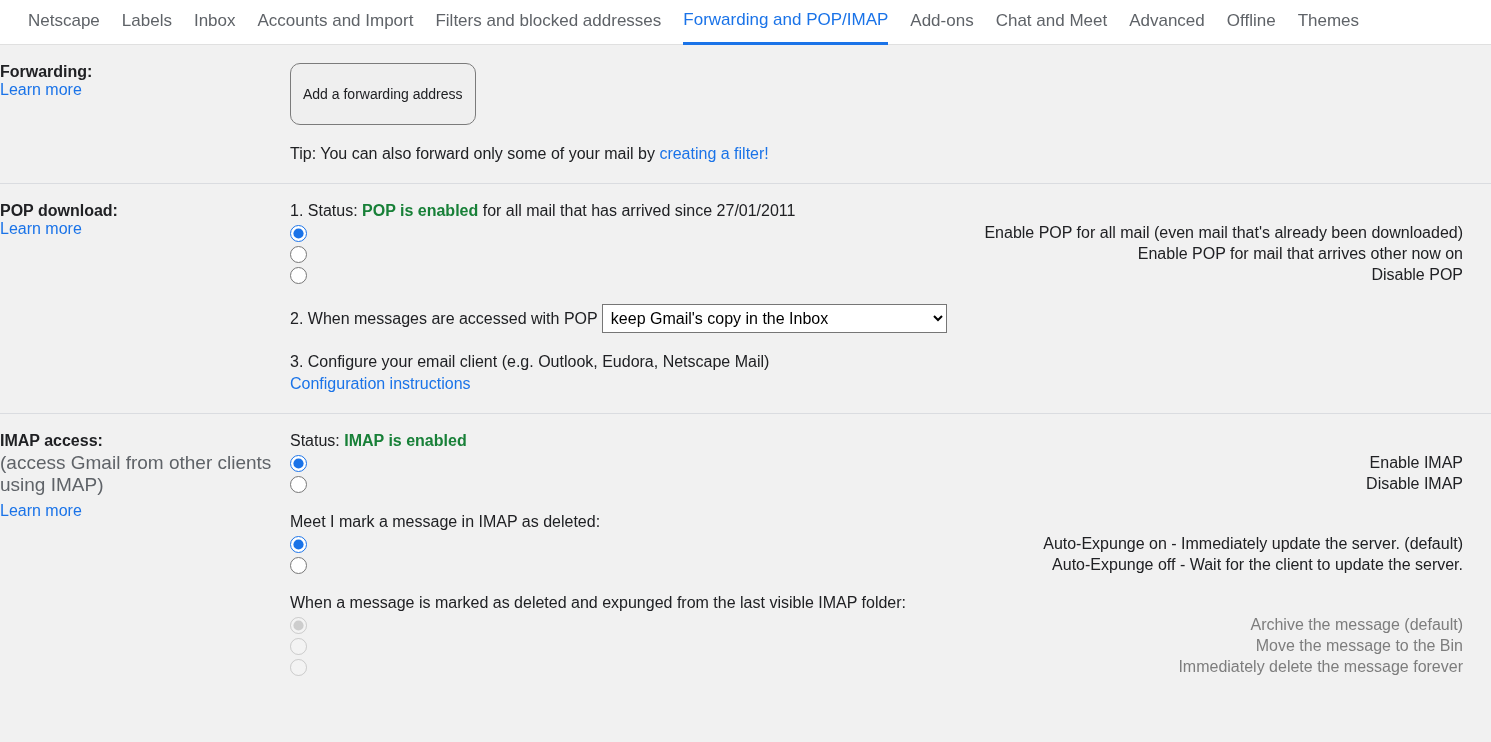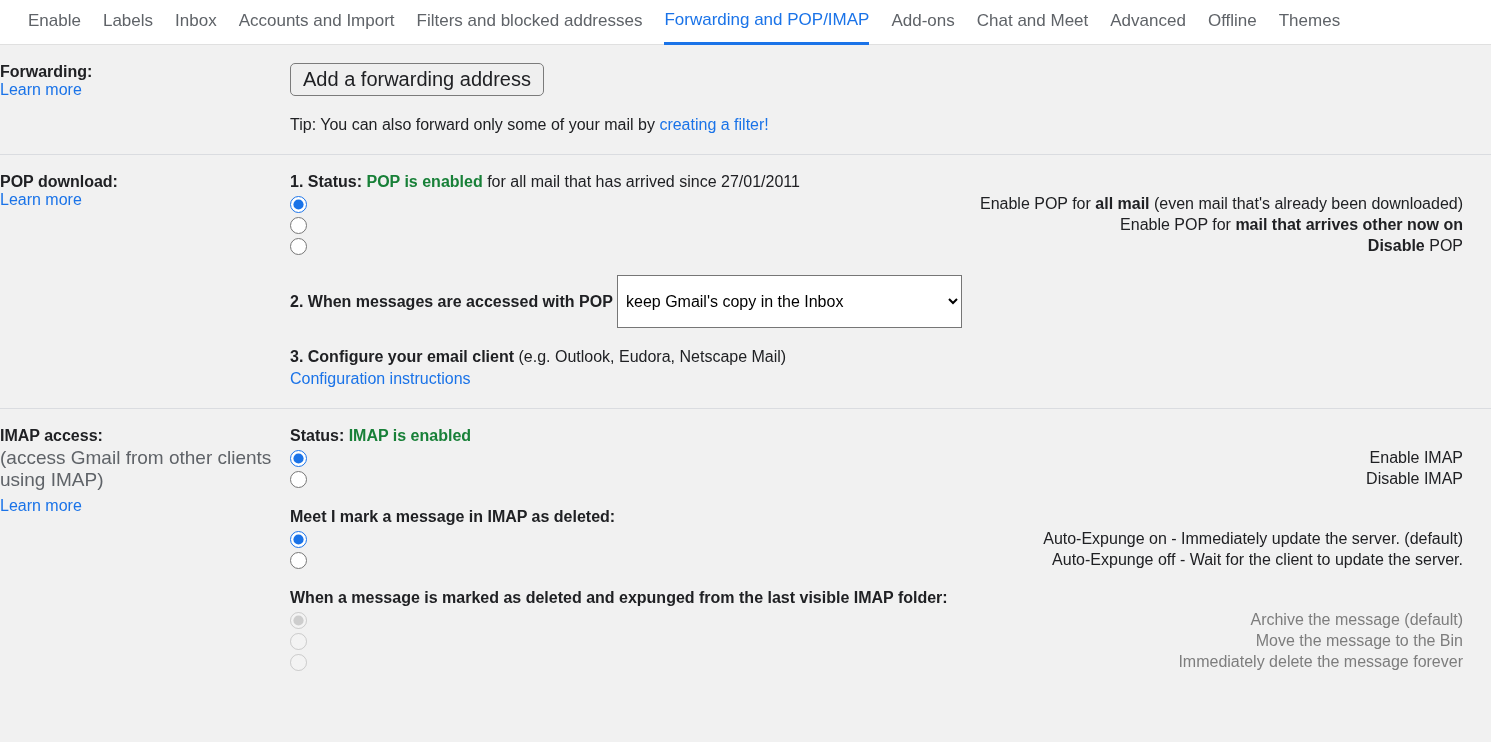--- a/index.html
+++ b/index.html
@@ -57,25 +57,25 @@
       flex: 1;
       padding-right: 28px;
     }
     .link {
       color: #1a73e8;
       cursor: pointer;
     }
 
     .btn {
       display: inline-block;
-      padding: 4px 12px;
+      padding: 22px 12px;
       border: 1px solid #7b7b7b;
-      border-radius: 5px;
+      border-radius: 10px;
       background: #efefef;
-      font-size: 20px;
+      font-size: 14px;
       cursor: pointer;
       color: #202124;
     }
 
     .row { margin-bottom: 4px; }
     .mt-block { margin-top: 20px; }
 
     .radio-row {
       display: flex;
       align-items: center;
@@ -83,36 +83,36 @@
       margin: 3px 0;
       justify-content: space-between;
     }
     .radio-row input[type="radio"] {
       width: 17px;
       height: 17px;
       accent-color: #1a73e8;
     }
     .radio-row.disabled { color: #7d7d7d; }
 
-    .bold { font-weight: bold; }
+    .bold { font-weight: normal; }
     .green { color: #188038; font-weight: bold; margin-top: 23px; }
 
     .select {
       font-size: 16px;
-      padding: 16px 4px;
+      padding: 4px 4px;
       border: 1px solid #767676;
       background: #fff;
       min-width: 345px;
     }
   </style>
 </head>
 <body>
 
 <nav class="tabs">
-  <div class="tab">Enable</div>
+  <div class="tab">Netscape</div>
   <div class="tab">Labels</div>
   <div class="tab">Inbox</div>
   <div class="tab">Accounts and Import</div>
   <div class="tab">Filters and blocked addresses</div>
   <div class="tab active">Forwarding and POP/IMAP</div>
   <div class="tab">Add-ons</div>
   <div class="tab">Chat and Meet</div>
   <div class="tab">Advanced</div>
   <div class="tab">Offline</div>
   <div class="tab">Themes</div>

